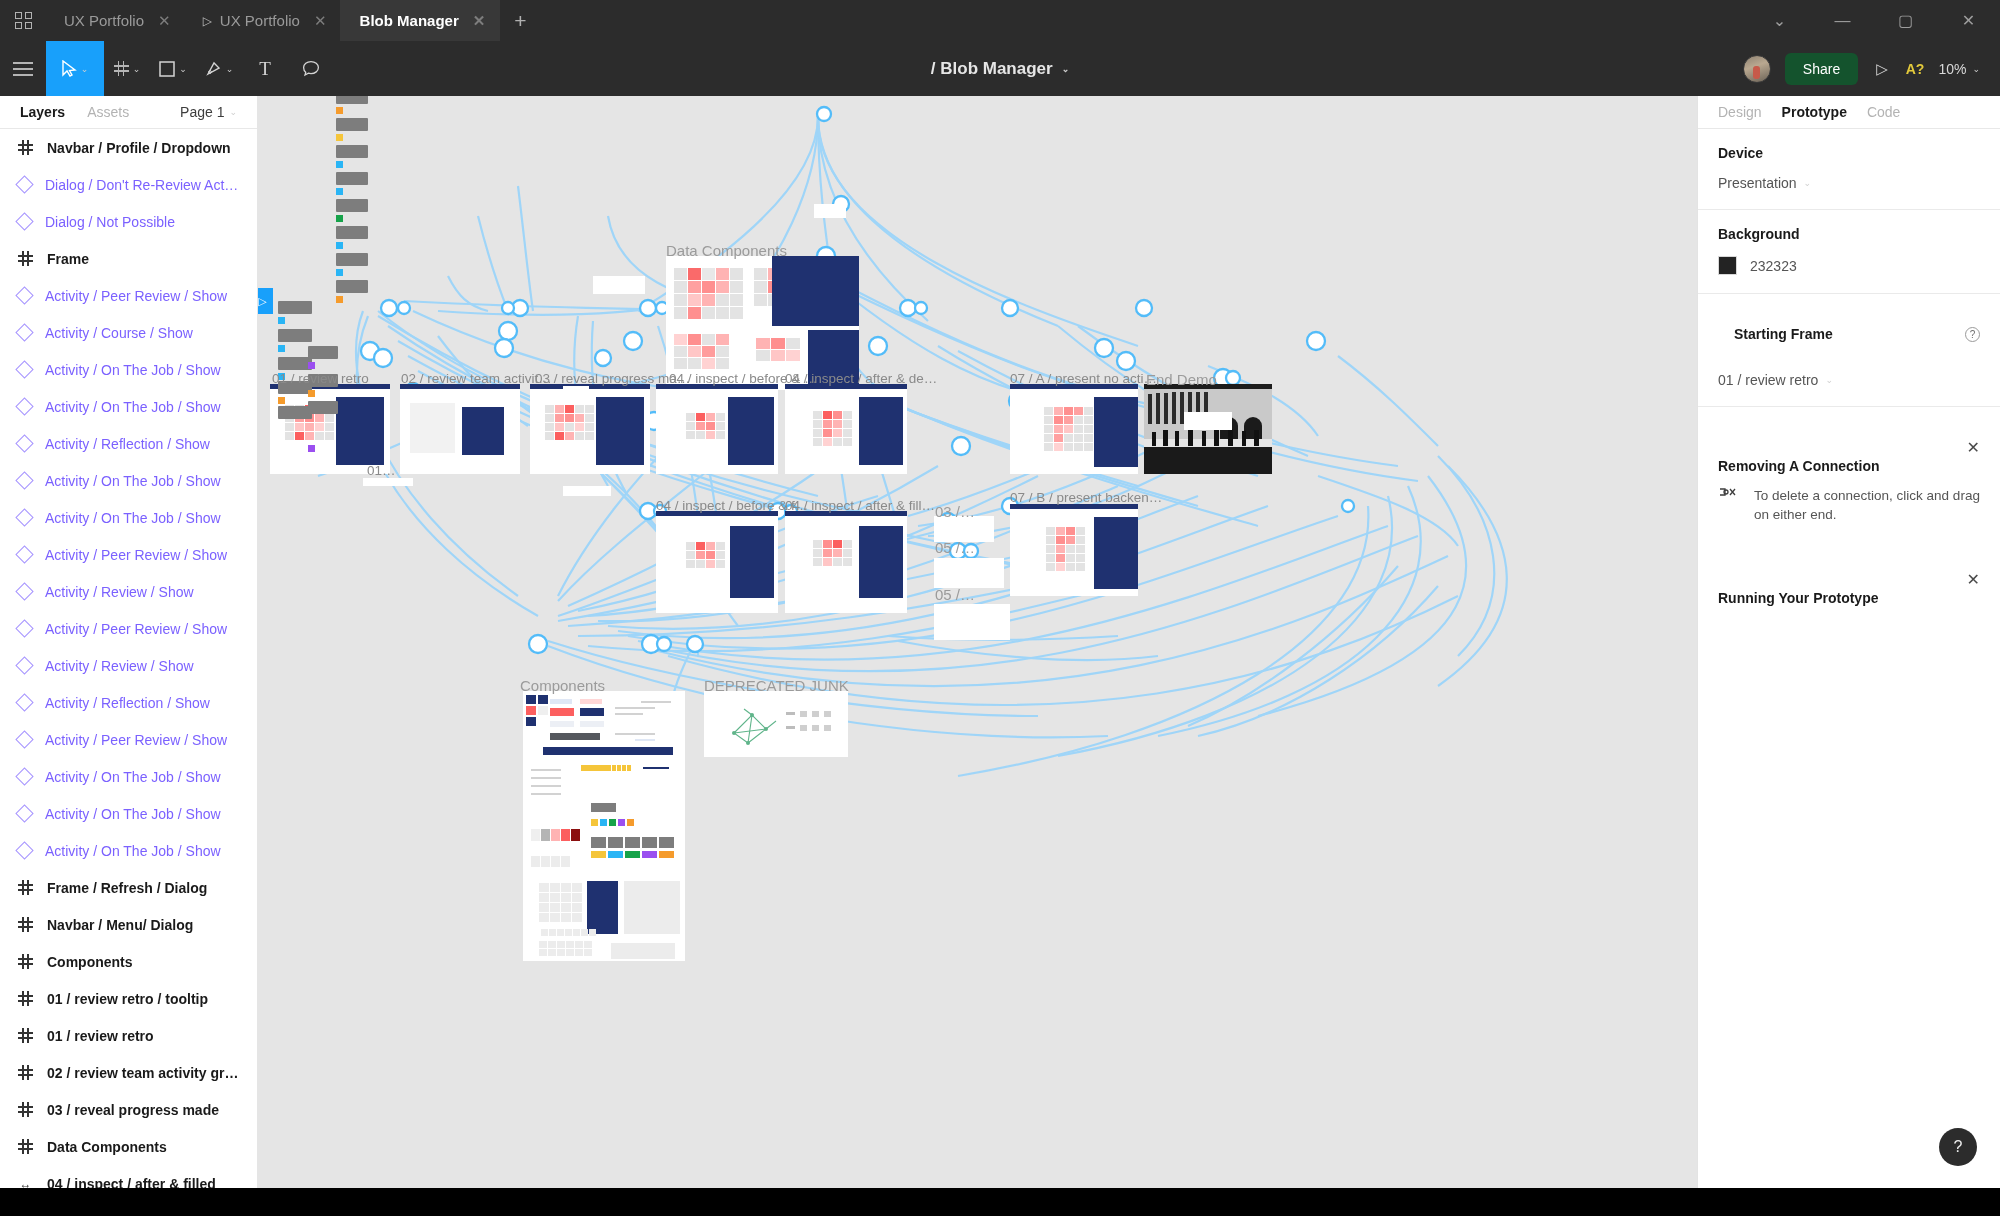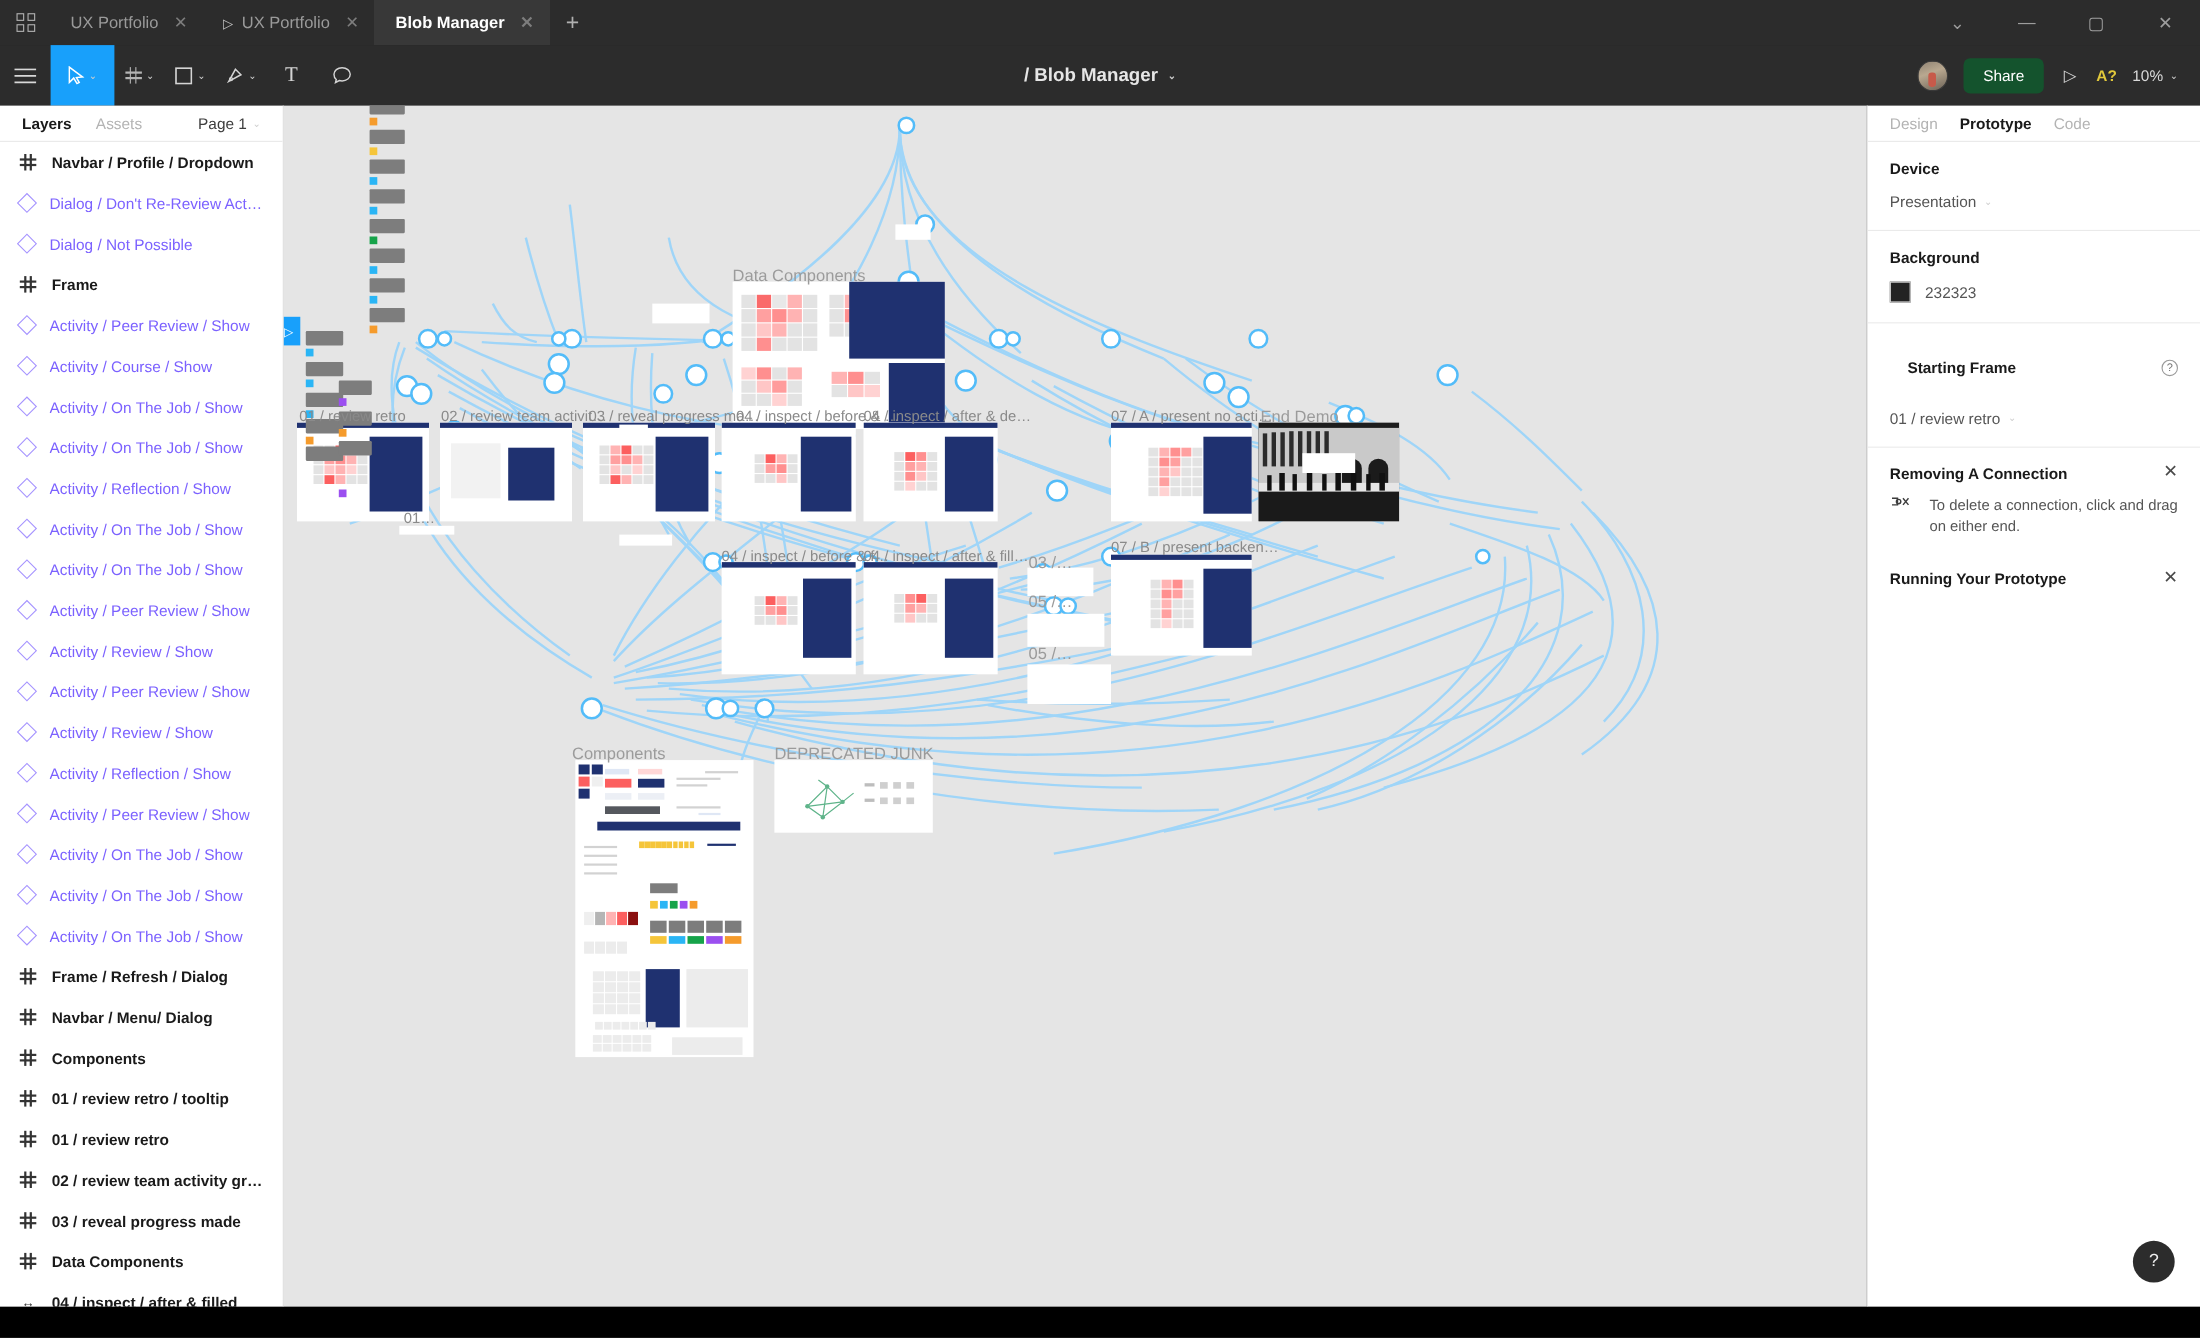--- a/index.html
+++ b/index.html
@@ -110,21 +110,21 @@
   .rsec h4 { font-size:14px; color:#1a1a1a; font-weight:bold; margin-bottom:14px; }
   .rsel { font-size:14px; color:#555; display:flex; align-items:center; gap:7px; }
   .swatch-row { display:flex; align-items:center; gap:13px; }
   .swatch { width:19px; height:19px; background:#232323; border:1px solid #d8d8d8; }
   .hexval { font-size:14px; color:#555; }
   .rsec .hdrow { display:flex; align-items:center; justify-content:space-between; margin-bottom:14px; }
   .qmark { width:15px; height:15px; border:1.3px solid #9a9a9a; border-radius:50%;
            font-size:10px; color:#6f6f6f; display:flex; align-items:center; justify-content:center; }
   .tip { padding:15px 20px 4px; }
   .tip-head { display:flex; align-items:center; justify-content:space-between; margin-bottom:12px; }
-  .tip-title { font-size:14px; font-weight:bold; color:#1a1a1a; }
+  .tip-title { font-size:14px; font-weight:bold; color:#1a1a1a;margin-top:36px; }
   .tip-x { color:#4a4a4a; font-size:16px; line-height:1; }
   .tip-body { display:flex; gap:14px; }
   .tip-ico { width:22px; flex:0 0 22px; color:#3d3d3d; font-size:14px; padding-top:1px; }
   .tip-text { font-size:13.5px; line-height:1.42; color:#555; }
   .help-fab { position:absolute; right:23px; bottom:22px; width:38px; height:38px;
               border-radius:50%; background:#2c2c2c; color:#eee; font-size:16px;
               display:flex; align-items:center; justify-content:center; }
   .statusbar { position:absolute; left:0; bottom:0; width:2000px; height:28px; background:#000; }
 </style>
 </head>

